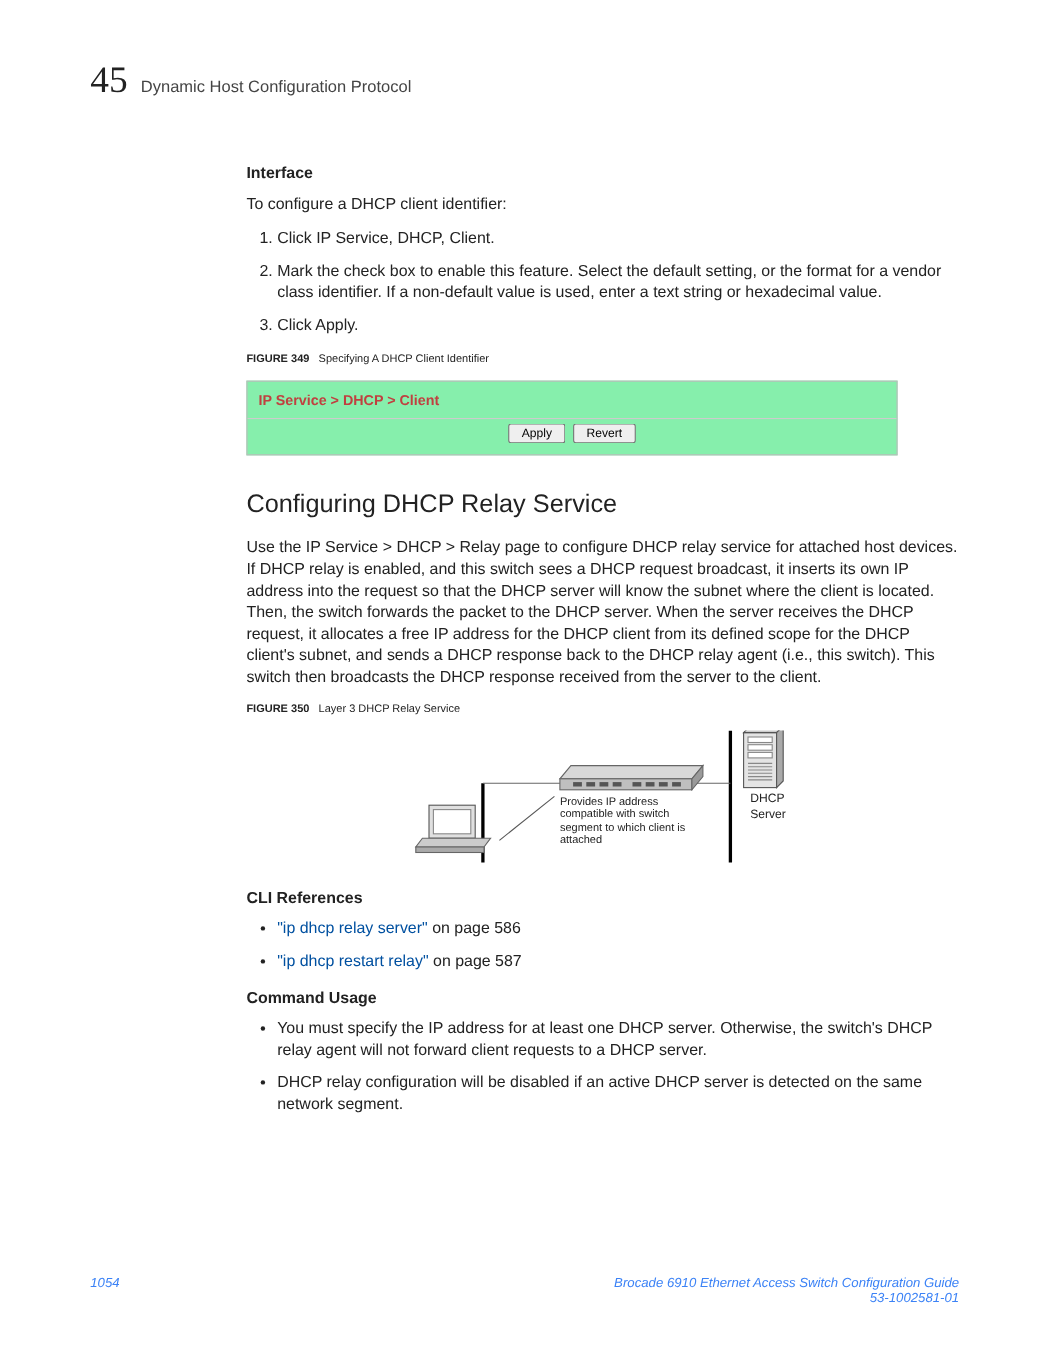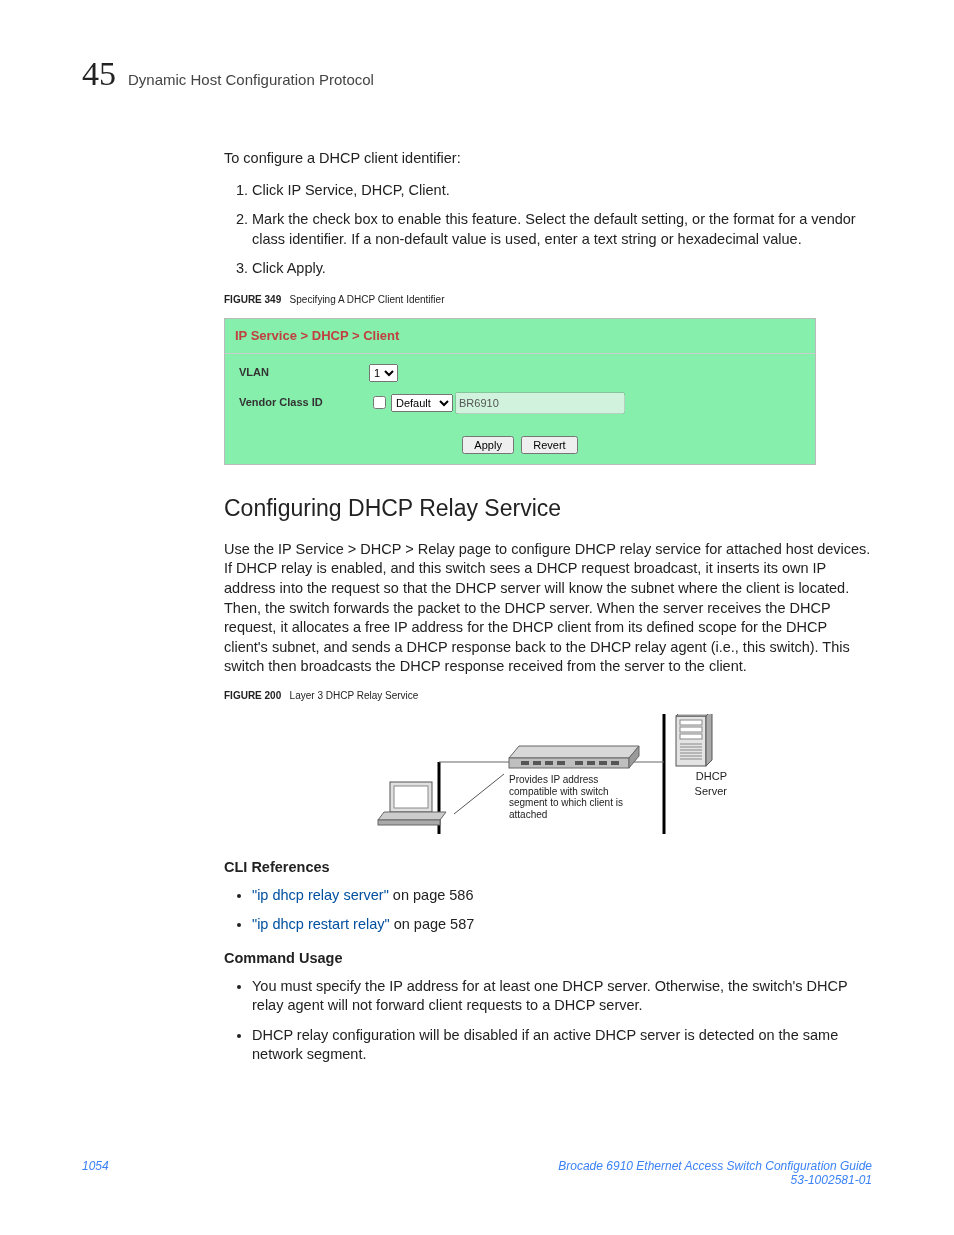--- a/index.html
+++ b/index.html
@@ -112,21 +112,21 @@
     position:absolute;
     left:225px; top:60px;
     font-size:10px;
     line-height:1.15;
     width:140px;
   }
   .fig350 .srvlabel {
     position:absolute;
     left:398px; top:55px;
     font-size:11px;
-    text-align:right;
+    text-align:left;
     width:45px;
   }
   ul.bul { margin:0 0 14px 0; padding-left:28px; }
   ul.bul li { margin-bottom:10px; }
   .link { color:#0050a0; }
   .footer {
     position:absolute;
     bottom:48px;
     left:82px; right:82px;
     display:flex;
@@ -142,61 +142,46 @@
 
 <div class="page">
 
   <div class="hdr">
     <span class="chnum">45</span>
     <span class="chtitle">Dynamic Host Configuration Protocol</span>
   </div>
 
   <div class="content">
 
+    <h4 class="sub">Interface</h4>
     <p>To configure a DHCP client identifier:</p>
     <ol class="steps">
       <li>Click IP Service, DHCP, Client.</li>
       <li>Mark the check box to enable this feature. Select the default setting, or the format for a vendor class identifier. If a non-default value is used, enter a text string or hexadecimal value.</li>
       <li>Click Apply.</li>
     </ol>
 
     <p class="figcap">
       <span class="fignum">FIGURE 349</span>&nbsp;&nbsp;
       <span>Specifying A DHCP Client Identifier</span>
     </p>
 
     <div class="fig349">
       <div class="bcrumb">IP Service &gt; DHCP &gt; Client</div>
-      <div class="body">
-        <div class="row">
-          <span class="lbl">VLAN</span>
-          <select>
-            <option>1</option>
-          </select>
-        </div>
-        <div class="row vrow">
-          <span class="lbl">Vendor Class ID</span>
-          <input type="checkbox" style="">
-          <select style="margin:0 2px;">
-            <option>Default</option>
-          </select>
-          <input type="text" disabled="" value="BR6910" style="">
-        </div>
-      </div>
       <div class="btns">
         <button>Apply</button>
         <button>Revert</button>
       </div>
     </div>
 
     <h2 class="section">Configuring DHCP Relay Service</h2>
     <p>Use the IP Service &gt; DHCP &gt; Relay page to configure DHCP relay service for attached host devices. If DHCP relay is enabled, and this switch sees a DHCP request broadcast, it inserts its own IP address into the request so that the DHCP server will know the subnet where the client is located. Then, the switch forwards the packet to the DHCP server. When the server receives the DHCP request, it allocates a free IP address for the DHCP client from its defined scope for the DHCP client's subnet, and sends a DHCP response back to the DHCP relay agent (i.e., this switch). This switch then broadcasts the DHCP response received from the server to the client.</p>
 
     <p class="figcap">
-      <span class="fignum">FIGURE 200</span>&nbsp;&nbsp;
+      <span class="fignum">FIGURE 350</span>&nbsp;&nbsp;
       <span>Layer 3 DHCP Relay Service</span>
     </p>
 
     <div class="fig350">
       <svg viewBox="0 0 440 130" width="440" height="130">
 
         <line x1="380" y1="0" x2="380" y2="120" stroke="#000" stroke-width="3"></line>
         <line x1="155" y1="48" x2="155" y2="120" stroke="#000" stroke-width="3"></line>
 
         <line x1="155" y1="48" x2="380" y2="48" stroke="#666" stroke-width="1"></line>

